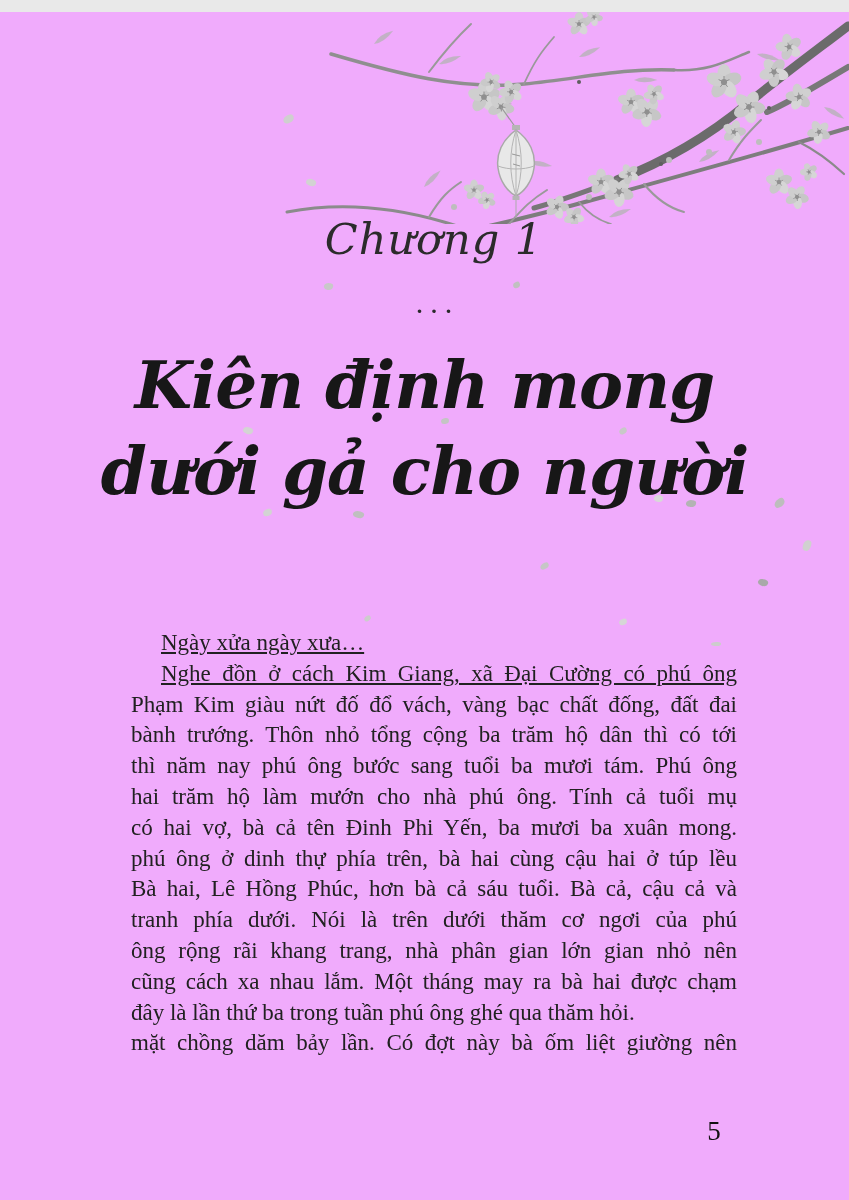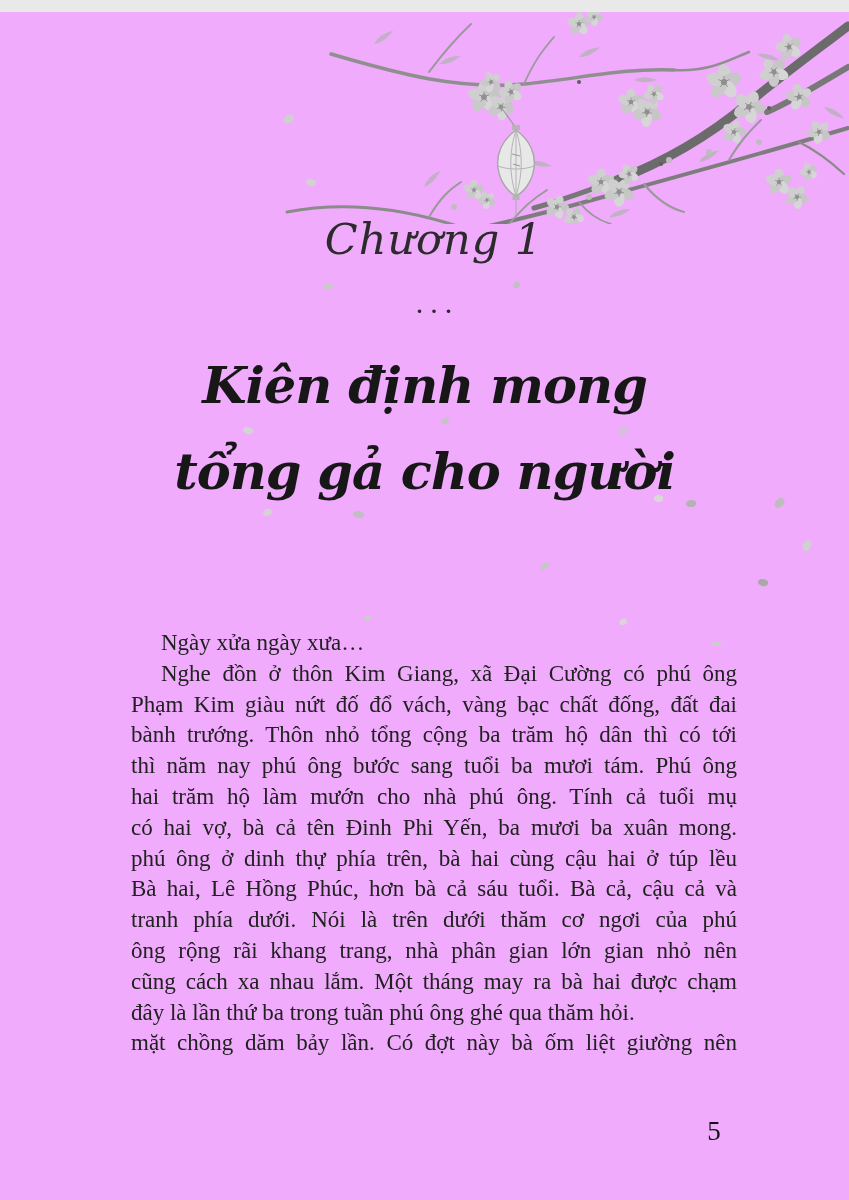--- a/index.html
+++ b/index.html
@@ -20,30 +20,30 @@
   .separator {
     position:absolute; top:281px; left:131px; width:606px;
     text-align:center; font-weight:bold; font-size:22px;
     letter-spacing:9px; text-indent:9px; color:#2a2a2a;
   }
   .chapter-title {
     position:absolute; top:330px; left:40px; right:40px; margin:0;
     text-align:center;
     font-family:"DejaVu Serif","Liberation Serif",serif;
     font-style:italic; font-weight:bold;
-    font-size:51px; line-height:86px; letter-spacing:-1px;
+    font-size:66px; line-height:86px; letter-spacing:-1px;
     color:#171717;
   }
   .body-text {
     position:absolute; top:616px; left:131px; width:606px;
     font-size:23px; color:#212121;
   }
   .bline { height:30.8px; line-height:30.8px; text-align:justify; text-align-last:justify; }
   .bline.noj { text-align:left; text-align-last:left; }
-  .bline.ind { text-indent:30px; }
+  .bline.ind { text-indent:30px;text-decoration:underline; }
   .page-number {
     position:absolute; top:1104px; left:664px; width:100px;
     text-align:center; font-size:27px; color:#111111;
   }
   .petal {
     position:absolute; border-radius:62% 38% 55% 45%;
     pointer-events:none;
   }
 </style>
 </head>
@@ -179,26 +179,26 @@
   <div class="petal" style="left:803px;top:528px;width:8px;height:11px;background:#d0d0d0;transform:rotate(14deg)"></div>
   <div class="petal" style="left:758px;top:567px;width:10px;height:7px;background:#a9a9a9;transform:rotate(22deg)"></div>
   <div class="petal" style="left:619px;top:607px;width:8px;height:6px;background:#d6d6d6;transform:rotate(-16deg)"></div>
   <div class="petal" style="left:711px;top:630px;width:10px;height:4px;background:#cccccc;transform:rotate(4deg)"></div>
   <div class="petal" style="left:364px;top:604px;width:7px;height:5px;background:#cccccc;transform:rotate(-30deg)"></div>
 
   <div class="chapter-label">Chương 1</div>
   <div class="separator">...</div>
   <h1 class="chapter-title">
     <span>Kiên định mong</span><br>
-    <span>tổng gả cho người</span>
+    <span>dưới gả cho người</span>
   </h1>
 
   <div class="body-text">
     <div class="bline ind noj">Ngày xửa ngày xưa…</div>
-    <div class="bline ind">Nghe đồn ở thôn Kim Giang, xã Đại Cường có phú ông</div>
+    <div class="bline ind">Nghe đồn ở cách Kim Giang, xã Đại Cường có phú ông</div>
     <div class="bline">Phạm Kim giàu nứt đố đổ vách, vàng bạc chất đống, đất đai</div>
     <div class="bline">bành trướng. Thôn nhỏ tổng cộng ba trăm hộ dân thì có tới</div>
     <div class="bline">thì năm nay phú ông bước sang tuổi ba mươi tám. Phú ông</div>
     <div class="bline">hai trăm hộ làm mướn cho nhà phú ông. Tính cả tuổi mụ</div>
     <div class="bline">có hai vợ, bà cả tên Đinh Phi Yến, ba mươi ba xuân mong.</div>
     <div class="bline">phú ông ở dinh thự phía trên, bà hai cùng cậu hai ở túp lều</div>
     <div class="bline">Bà hai, Lê Hồng Phúc, hơn bà cả sáu tuổi. Bà cả, cậu cả và</div>
     <div class="bline">tranh phía dưới. Nói là trên dưới thăm cơ ngơi của phú</div>
     <div class="bline">ông rộng rãi khang trang, nhà phân gian lớn gian nhỏ nên</div>
     <div class="bline">cũng cách xa nhau lắm. Một tháng may ra bà hai được chạm</div>

